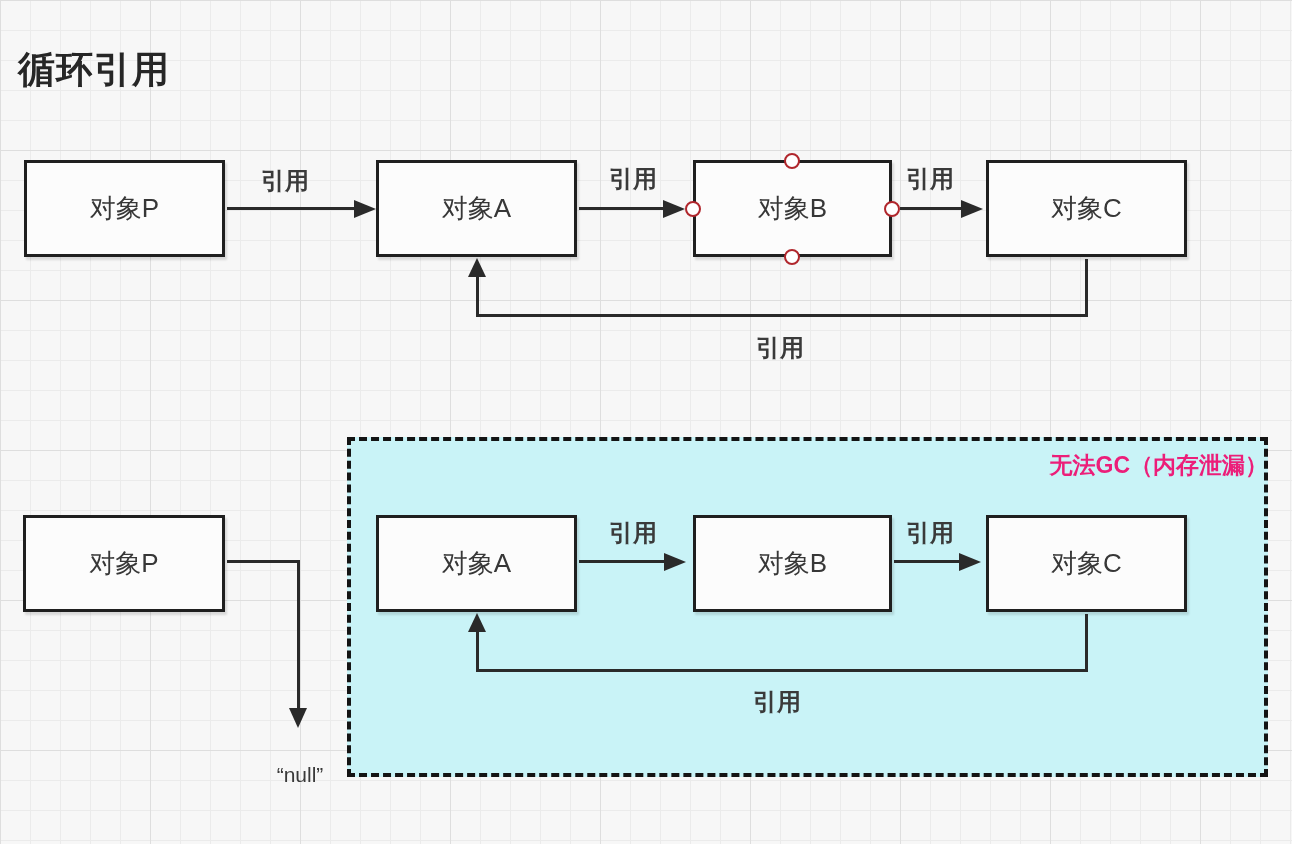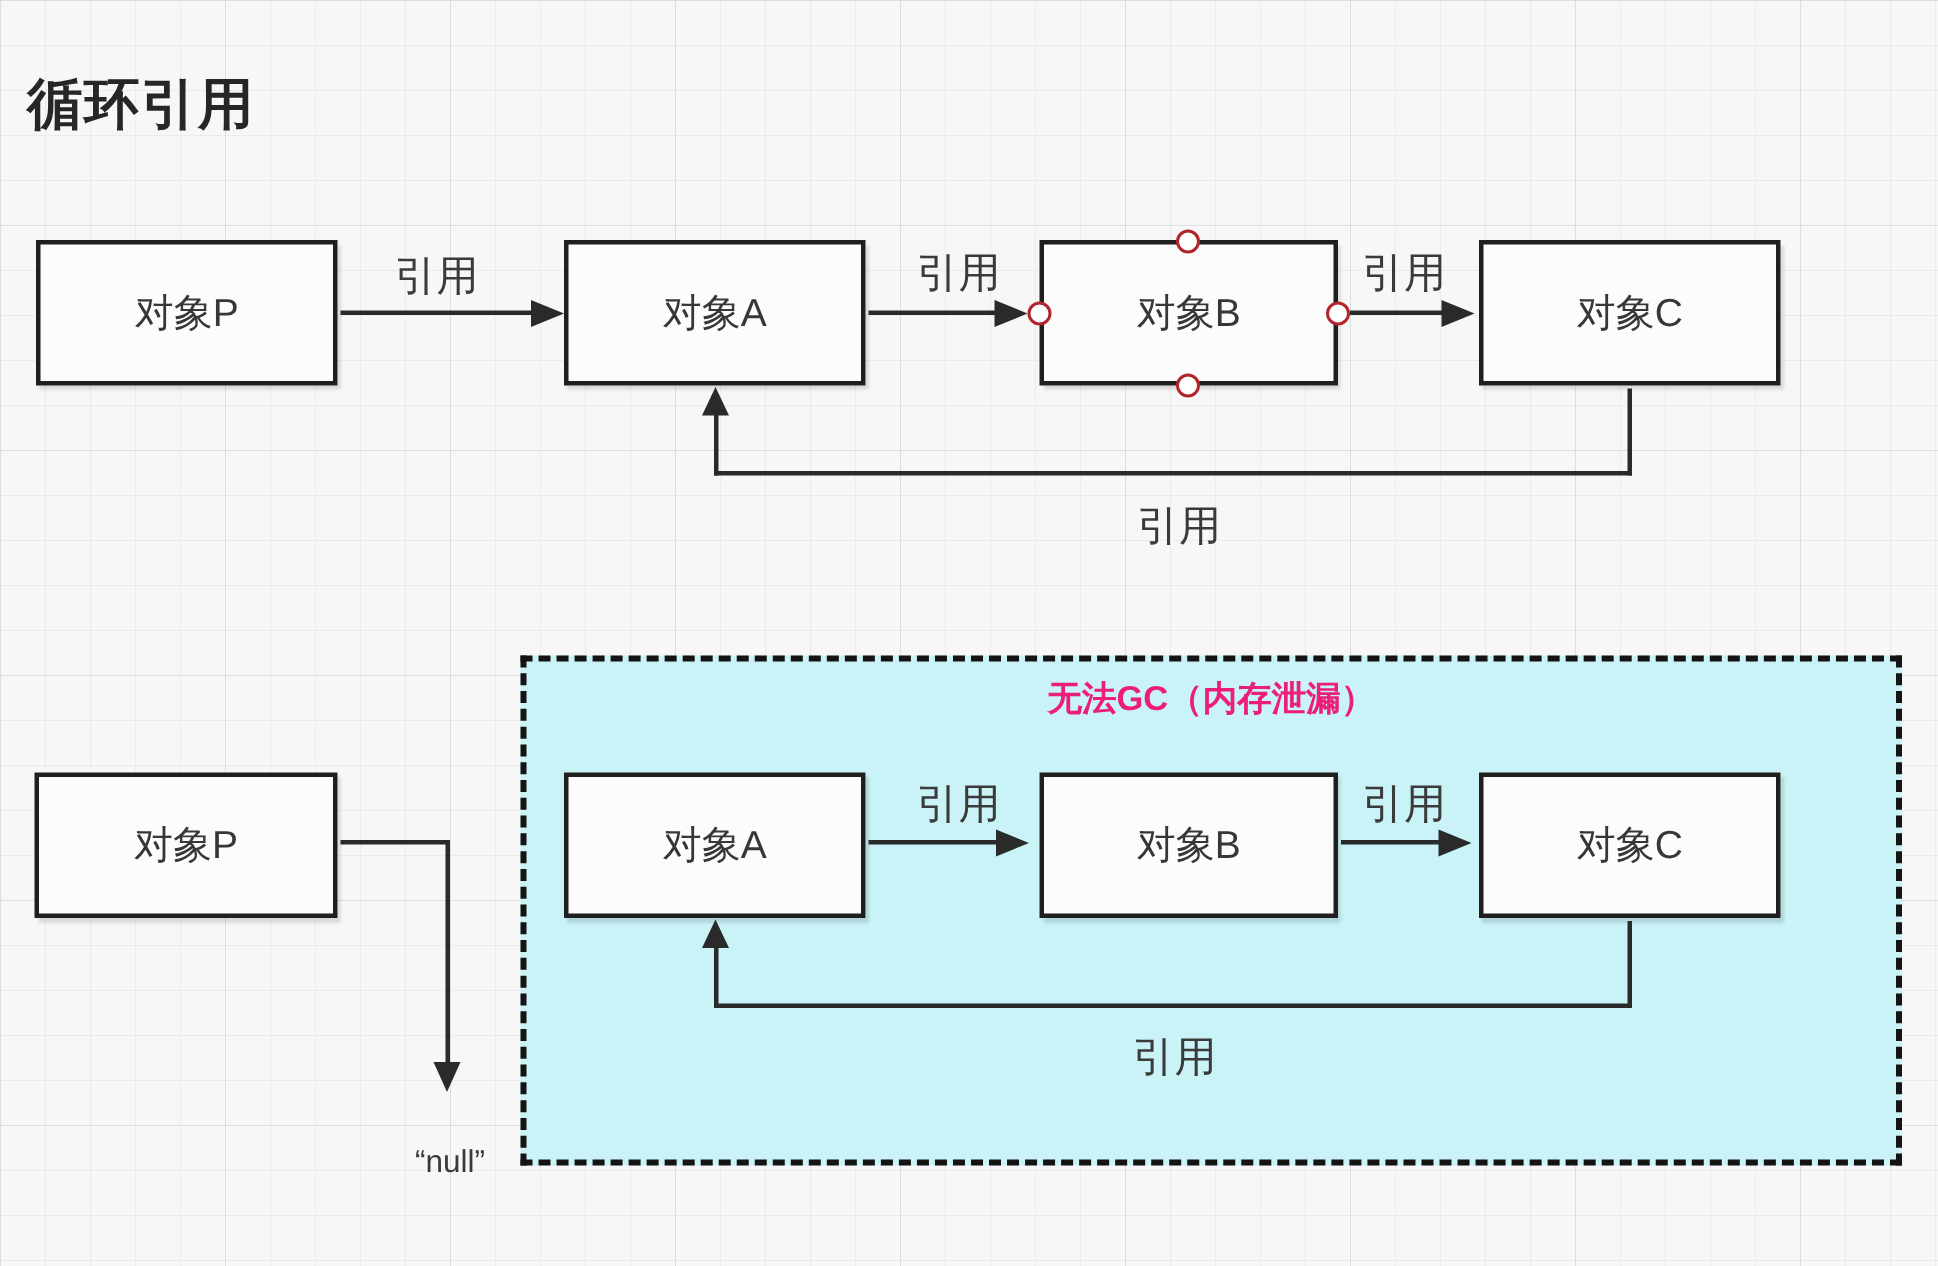--- a/index.html
+++ b/index.html
@@ -28,22 +28,22 @@
     font-size:37px;font-weight:800;color:#262626;letter-spacing:1px;margin-top:27px;
   }
   .node{
     position:absolute;width:201px;height:97px;
     background:#fcfcfc;border:3px solid var(--node-border);
     display:flex;align-items:center;justify-content:center;
     font-size:26px;color:var(--ink);
     box-shadow:2px 3px 2px rgba(0,0,0,0.12);
   }
   .edge-label{
-    position:absolute;width:60px;text-align:center;
-    font-size:28px;color:#3a3a3a;
+    position:absolute;width:60px;
+    font-size:24px;color:#3a3a3a;font-weight:bold;
   }
   .hline{position:absolute;height:3px;background:var(--arrow);}
   .vline{position:absolute;width:3px;background:var(--arrow);}
   .arrow-r{position:absolute;width:0;height:0;
     border-top:9px solid transparent;border-bottom:9px solid transparent;
     border-left:22px solid var(--arrow);}
   .arrow-u{position:absolute;width:0;height:0;
     border-left:9px solid transparent;border-right:9px solid transparent;
     border-bottom:19px solid var(--arrow);}
   .arrow-d{position:absolute;width:0;height:0;
@@ -51,21 +51,21 @@
     border-top:20px solid var(--arrow);}
   .handle{
     position:absolute;width:16px;height:16px;border-radius:50%;
     background:#ffffff;border:2.5px solid var(--handle-stroke);
   }
   .gc-zone{
     position:absolute;left:347px;top:437px;width:921px;height:340px;
     background:var(--zone-fill);border:4px dashed #141414;
   }
   .gc-zone-title{
-    position:absolute;left:347px;top:450px;width:921px;text-align:center;
+    position:absolute;left:347px;top:450px;width:921px;text-align:right;
     font-size:23px;font-weight:bold;color:var(--accent-pink);
   }
   .null-label{
     position:absolute;left:250px;top:763px;width:100px;text-align:center;
     font-size:21px;color:#3a3a3a;
   }
 </style>
 </head>
 <body>
 

